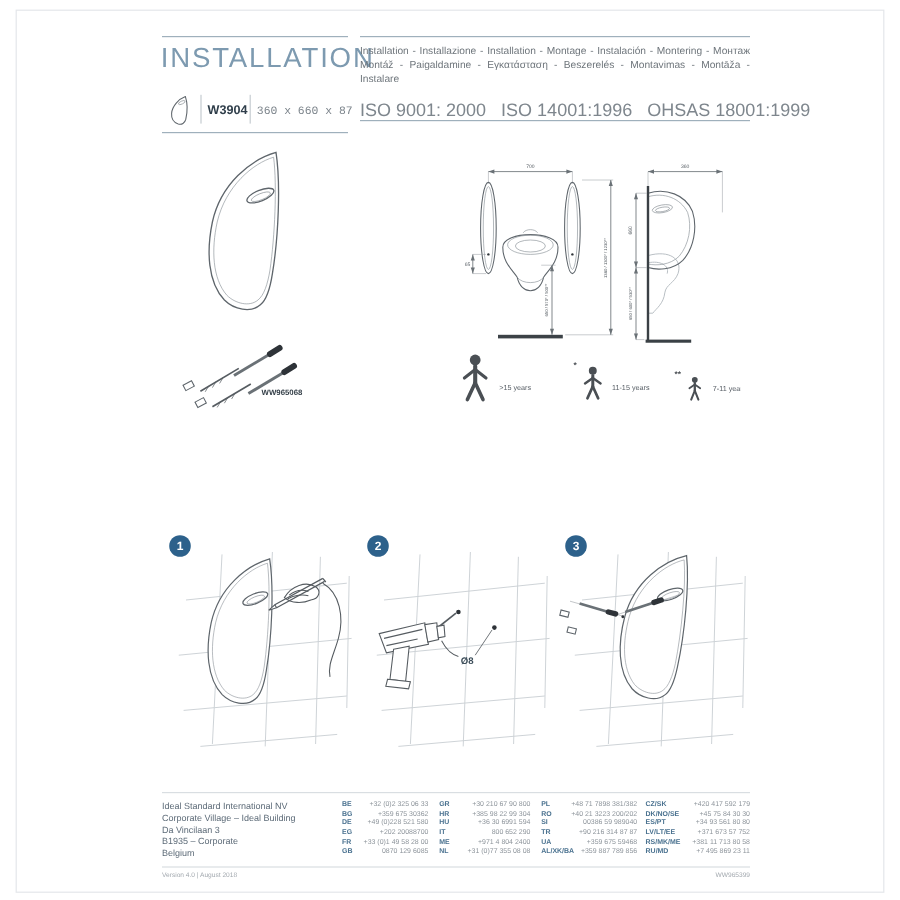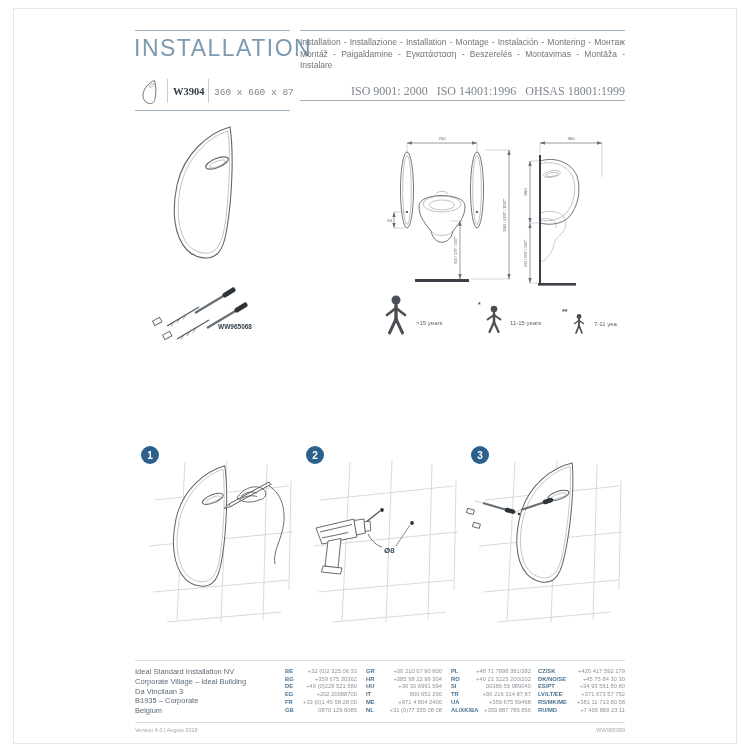--- a/index.html
+++ b/index.html
@@ -4,23 +4,23 @@
 <style>
   html,body{margin:0;padding:0;background:#fff;}
   body{width:750px;height:750px;position:relative;font-family:"Liberation Sans",sans-serif;color:#333e48;overflow:hidden;}
   .sheet{position:absolute;left:13px;top:8px;width:722px;height:734px;border:1px solid #e4e7ea;background:#fff;}
   .abs{position:absolute;}
   .rule{position:absolute;height:1px;background:#9fb0bc;}
   .rule-light{position:absolute;height:1px;background:#d9dee2;}
   .title{position:absolute;left:134px;top:35px;font-size:23px;letter-spacing:1.5px;color:#7d9ab0;font-weight:400;}
   .langs{position:absolute;left:300px;top:37px;width:325px;font-size:8.5px;line-height:11.5px;color:#6e757b;text-align:justify;text-align-last:justify;}
   .vdiv{position:absolute;top:79px;width:1px;height:24px;background:#c6ccd1;}
-  .pcode{position:absolute;left:173px;top:86px;font-size:10.5px;font-weight:700;color:#2f3e4a;font-family:Liberation Serif, serif;}
+  .pcode{position:absolute;left:173px;top:86px;font-size:10.5px;font-weight:700;color:#2f3e4a;}
   .psize{position:absolute;left:214px;top:87px;font-size:9.5px;color:#7e868d;font-family:Liberation Mono, monospace;}
-  .iso{position:absolute;left:300px;top:84px;width:325px;text-align:right;font-size:12px;color:#7e868d;white-space:pre;font-family:Liberation Serif, serif;}
+  .iso{position:absolute;left:300px;top:84px;width:325px;text-align:right;font-size:15px;color:#7e868d;white-space:pre;}
   svg text{font-family:"Liberation Sans",sans-serif;fill:#5a6167;}
   .ln{stroke:#5f666c;stroke-width:1.1;}
   .ln2{stroke:#5f666c;stroke-width:0.9;fill:none;}
   .ln-thin{stroke:#8b9298;stroke-width:0.55;fill:none;}
   .dim{stroke:#6a7176;stroke-width:0.7;}
   .ext{stroke:#9aa0a5;stroke-width:0.45;}
   .arr{fill:#6a7176;}
   .dimtxt{font-size:4.2px;}
   .dimtxt-s{font-size:3.5px;}
   .grid{stroke:#ccd1d5;stroke-width:0.8;fill:none;}
@@ -307,21 +307,21 @@
     <line x1="58" y1="70" x2="82" y2="62" stroke="#6a7176" stroke-width="2.2"></line>
     <line x1="82" y1="62" x2="88" y2="60" stroke="#2e3338" stroke-width="4.5" stroke-linecap="round"></line>
     <circle cx="56" cy="74" r="1.2" fill="#2e3338"></circle>
   </g>
   <circle class="badge" cx="17" cy="15" r="9"></circle>
   <text class="badge-num" x="17" y="18.5">3</text>
 </svg>
 
 <div class="rule-light" style="left:135px;top:660px;width:490px;"></div>
 <div class="addr">
-  <div>Ideal Standard Installation NV</div>
+  <div>Ideal Standard International NV</div>
   <div>Corporate Village – Ideal Building</div>
   <div>Da Vincilaan 3</div>
   <div>B1935 – Corporate</div>
   <div>Belgium</div>
 </div>
 
 <div class="ph-col" style="left:285px;width:72px;">
   <div class="ph-row">
       <span class="ph-code">BE</span>
       <span class="ph-num">+32 (0)2 325 06 33</span>

